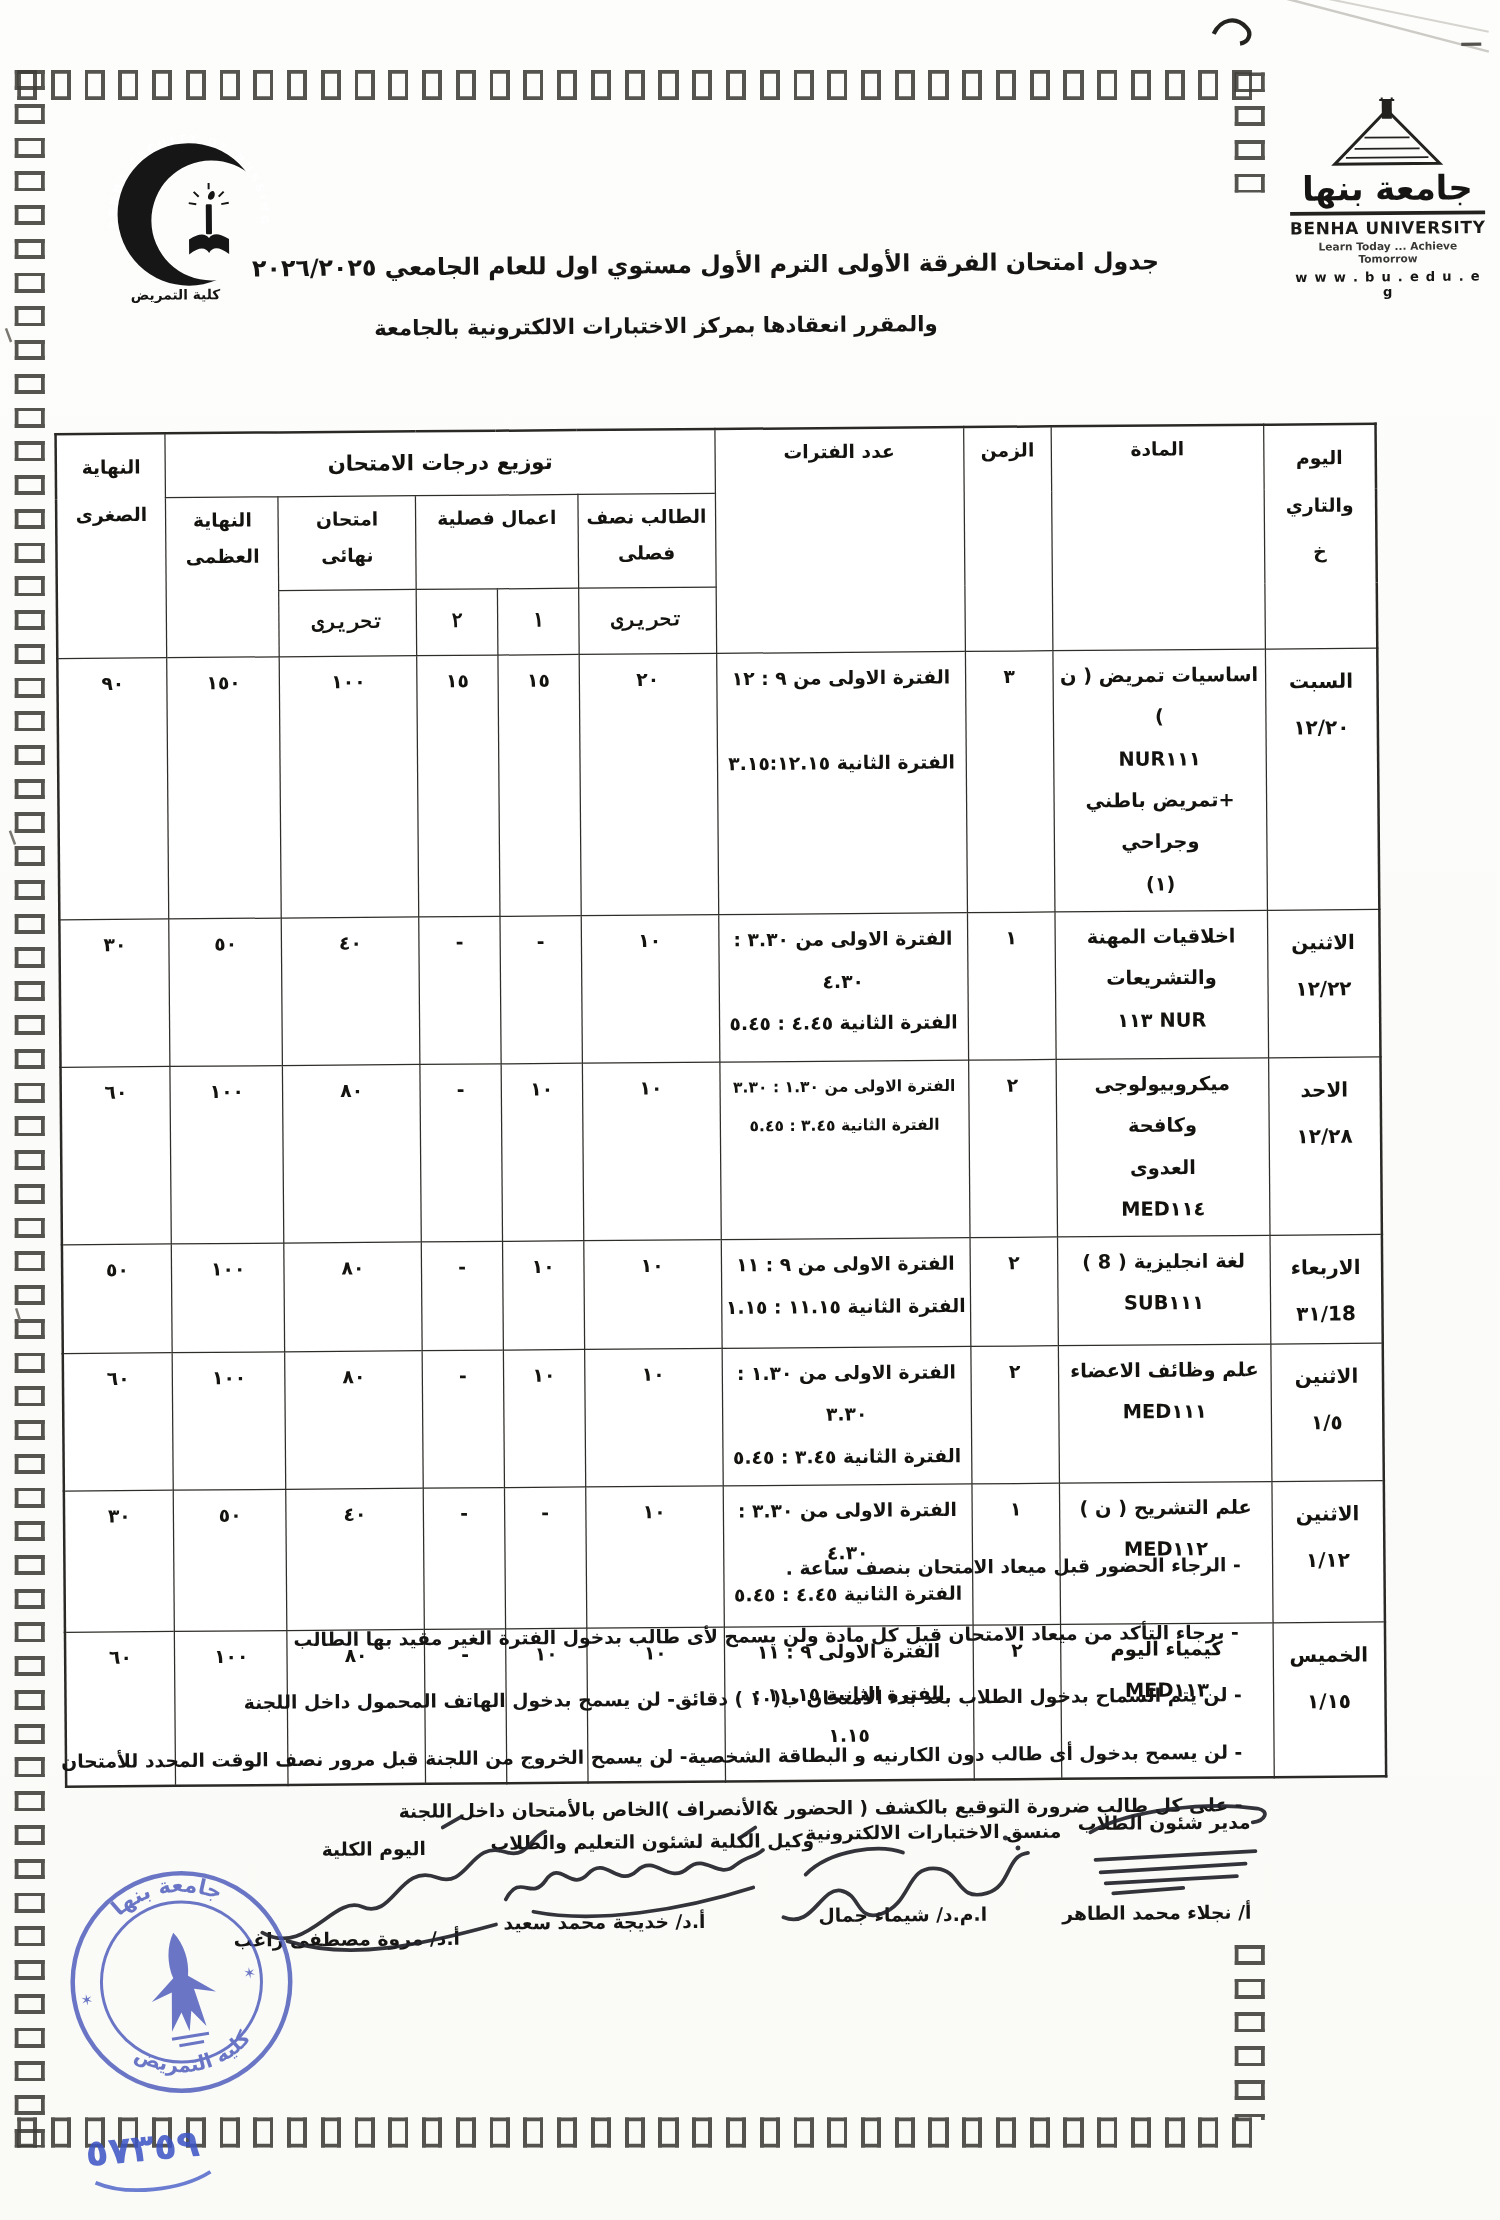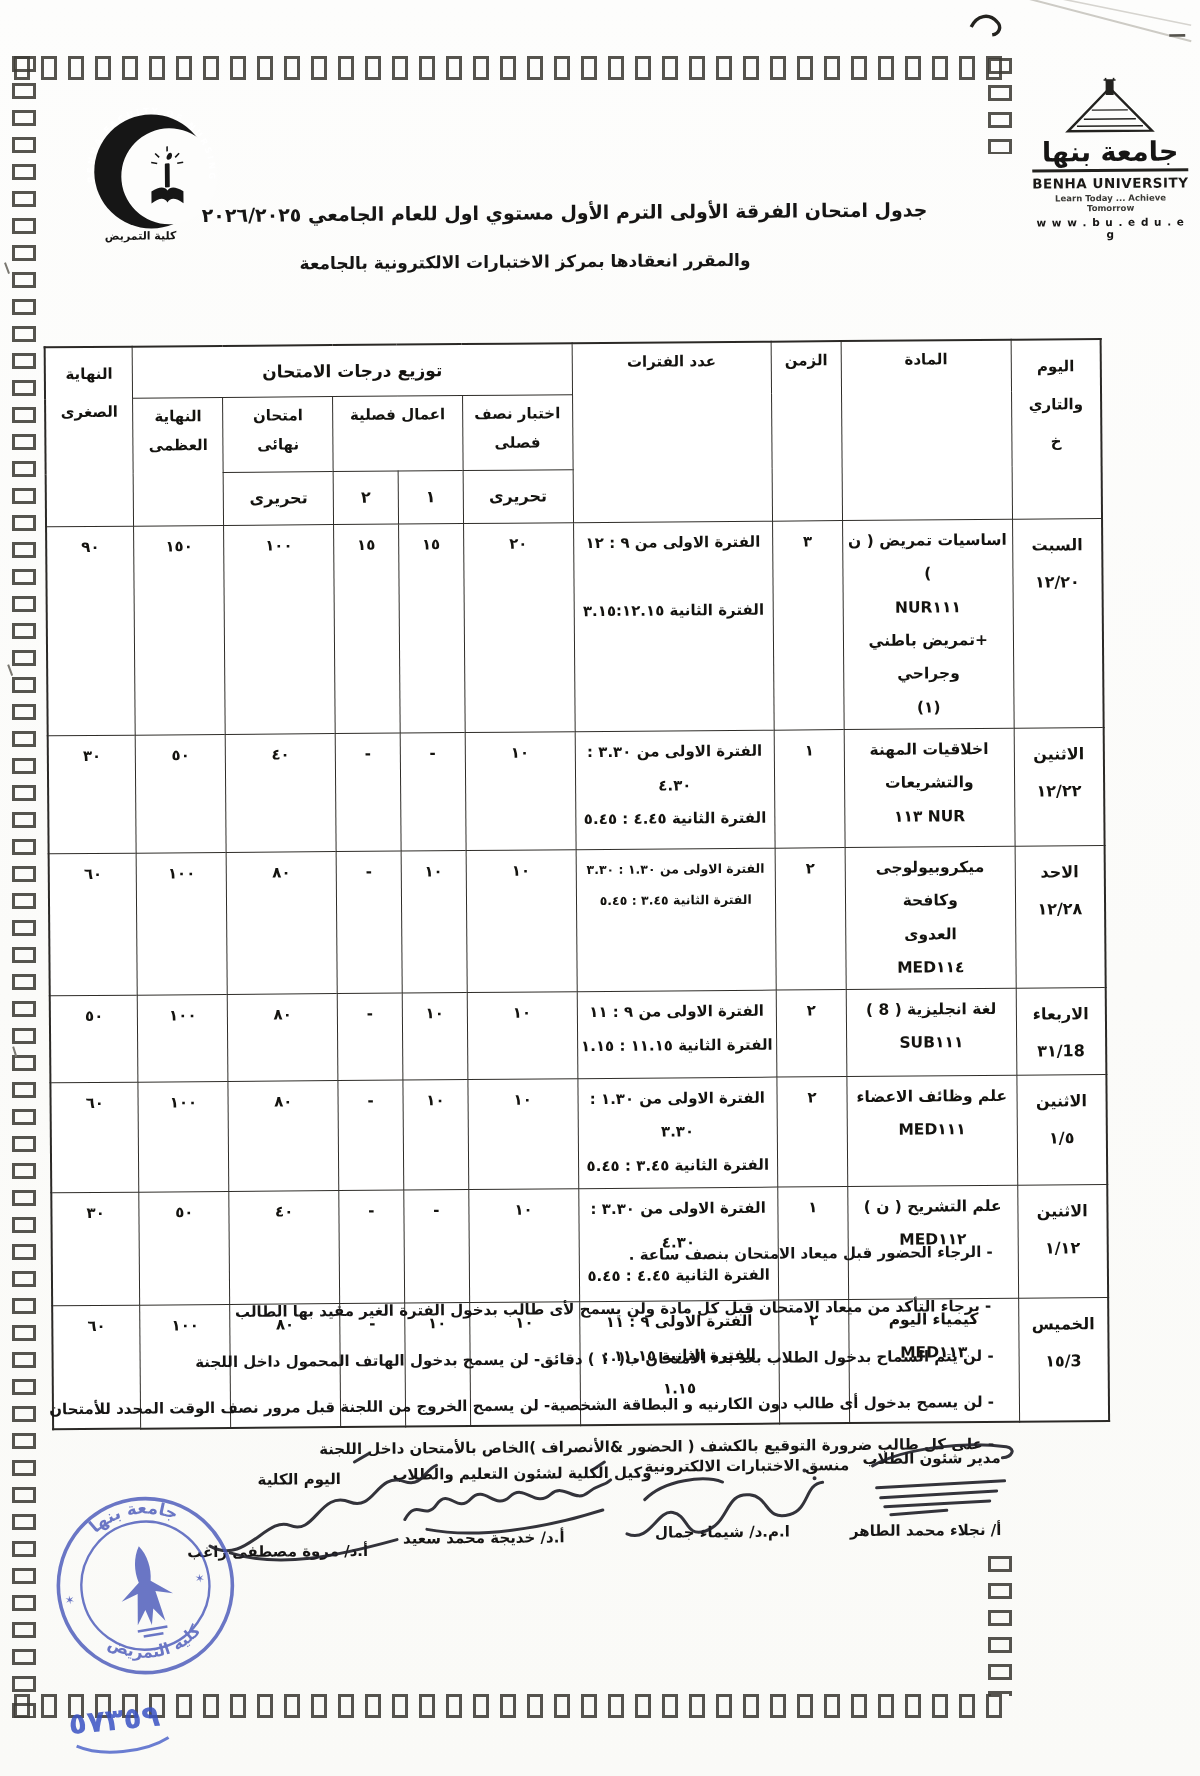--- a/index.html
+++ b/index.html
@@ -47,21 +47,21 @@
   
   .tbl-wrap{position:absolute;left:48px;top:342px;width:1058px;}
   table{border-collapse:collapse;width:100%;direction:rtl;background:#fff;}
   th,td{border:1.6px solid #2f2d29;font-weight:bold;text-align:center;vertical-align:top;
     white-space:pre-line;padding:4px 3px;color:#14130f;}
   table{border:2.6px solid #2b2926;}
   th{font-size:15px;line-height:1.9;}
   td{font-size:15px;line-height:2.15;}
   .th-dist{font-size:17px;vertical-align:middle;height:42px;}
   .tr-sub th{height:66px;}
-  .tr-sub2 th{height:44px;font-size:16px;vertical-align:middle;}
+  .tr-sub2 th{height:44px;font-size:16px;vertical-align:middle;font-family:Liberation Mono, monospace;}
   .th-min,.th-day{line-height:2.5;vertical-align:top;padding-top:8px;}
   .c-day{font-size:16px;line-height:2.3;padding-top:8px;}
   .c-subj{font-size:15.5px;}
   .c-per{line-height:2.25;}
   .c-per.small{font-size:12.5px;line-height:2.5;}
   tbody tr:nth-child(1) td{height:150px;}
   tbody tr:nth-child(2) td{height:105px;}
   tbody tr:nth-child(3) td{height:105px;}
   tbody tr:nth-child(4) td{height:70px;}
   tbody tr:nth-child(5) td{height:95px;}
@@ -150,21 +150,21 @@
 والتاري
 خ</th>
             <th rowspan="3">المادة</th>
             <th rowspan="3">الزمن</th>
             <th rowspan="3">عدد الفترات</th>
             <th colspan="5" class="th-dist">توزيع درجات الامتحان</th>
             <th rowspan="3" class="th-min">النهاية
 الصغرى</th>
           </tr>
           <tr class="tr-sub">
-            <th>اختبار نصف
+            <th>الطالب نصف
 فصلى</th>
             <th colspan="2">اعمال فصلية</th>
             <th>امتحان
 نهائى</th>
             <th rowspan="2">النهاية
 العظمى</th>
           </tr>
           <tr class="tr-sub2">
             <th>تحريرى</th>
             <th>١</th>
@@ -272,21 +272,21 @@
         <td>١٠</td>
         <td>-</td>
         <td>-</td>
         <td>٤٠</td>
         <td>٥٠</td>
         <td>٣٠</td>
       </tr>
 
       <tr>
         <td class="c-day">الخميس
-3/١٥</td>
+١/١٥</td>
         <td class="c-subj">كيمياء اليوم
 MED١١٣</td>
         <td>٢</td>
         <td class="c-per">الفترة الاولى ٩ : ١١
 الفترة الثانية ١١.١٥ :
 ١.١٥</td>
         <td>١٠</td>
         <td>١٠</td>
         <td>-</td>
         <td>٨٠</td>

